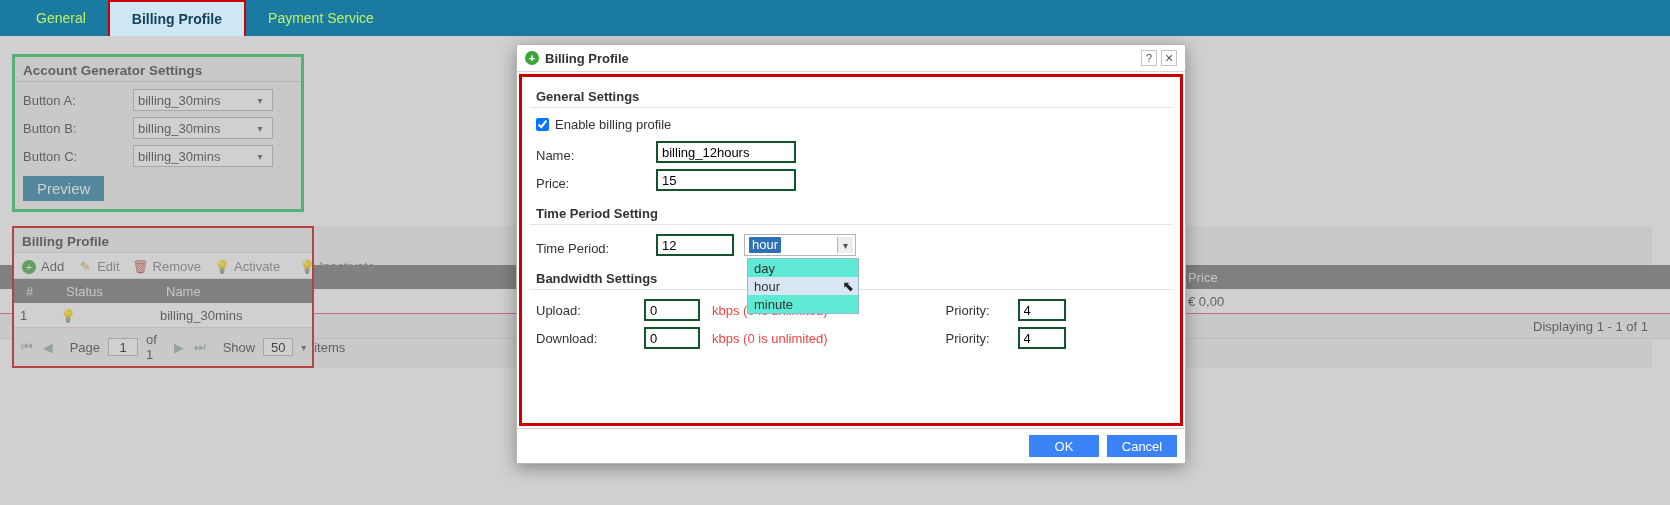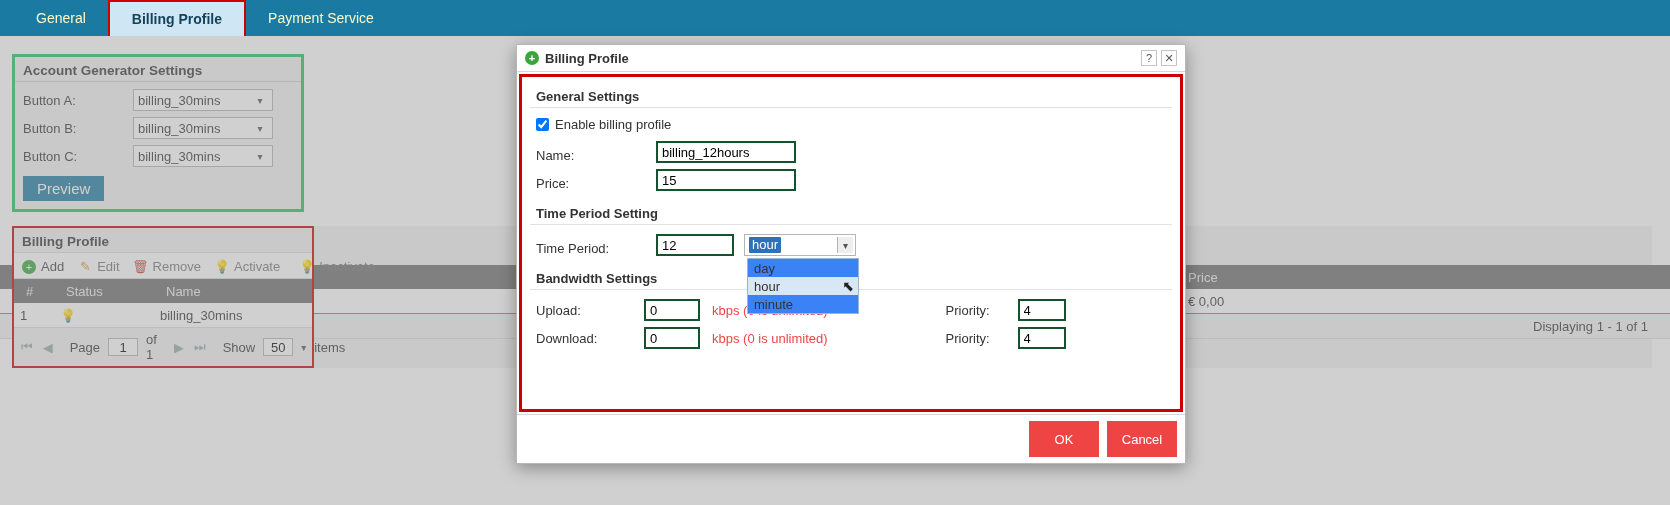--- a/index.html
+++ b/index.html
@@ -21,21 +21,21 @@
       display: flex;
       align-items: stretch;
       padding: 0 0 0 14px;
       color: #fff;
     }
     .top-tab {
       padding: 0 22px;
       display: flex;
       align-items: center;
       font-size: 14px;
-      color: #fef9c3;
+      color: #bef264;
       cursor: pointer;
     }
     .top-tab.active {
       background: #cfe7f5;
       color: #14425a;
       font-weight: 600;
       border: 2px solid #cc0000;
       border-bottom: none;
     }
 
@@ -211,35 +211,35 @@
     .text-input.sm{width:78px;}
     .text-input.xs{width:56px;}
     .text-input.pr{width:48px;}
 
     .time-combo{width:112px;height:22px;border:1px solid #b5b5b5;background:#fff;display:flex;align-items:center;justify-content:space-between;padding:0 2px 0 4px;}
     .time-combo .sel{background:#2e71b8;color:#fff;padding:0 3px;line-height:16px;border-radius:1px;}
     .time-combo .arrow{width:16px;height:16px;display:flex;align-items:center;justify-content:center;color:#555;font-size:10px;background:#eee;border-left:1px solid #b5b5b5;}
 
     .dropdown-list{
       position:absolute;left:225px;top:181px;width:112px;
-      border:1px solid #9ab7d1;background:#3b82f6;z-index:200;
+      border:1px solid #9ab7d1;background:#5eead4;z-index:200;
     }
     .dd-item{padding:2px 6px;color:#333;height:18px;line-height:16px;position:relative;}
     .dd-item.hover{background:#d9e7f5;}
     .cursor-hand{position:absolute;right:4px;top:1px;font-size:14px;color:#222;}
 
     .bw-row{display:flex;align-items:center;padding:3px 10px;gap:8px;}
     .bw-label{width:100px;}
     .bw-hint{color:#ef4444;margin-left:4px;}
     .bw-prio-label{margin-left:110px;width:64px;}
 
     .modal-footer{
       border-top:1px solid #d6d6d6;display:flex;justify-content:flex-end;gap:8px;padding:6px 8px;background:#fff;
     }
-    .mbtn{min-width:70px;height:36px;background:#ef4444;color:#fff;border:none;cursor:pointer;font:inherit;}
+    .mbtn{min-width:70px;height:22px;background:#3b82f6;color:#fff;border:none;cursor:pointer;font:inherit;}
   </style>
 </head>
 <body>
 
 <div class="top-tabs">
   <div class="top-tab">General</div>
   <div class="top-tab active">Billing Profile</div>
   <div class="top-tab">Payment Service</div>
 </div>
 

